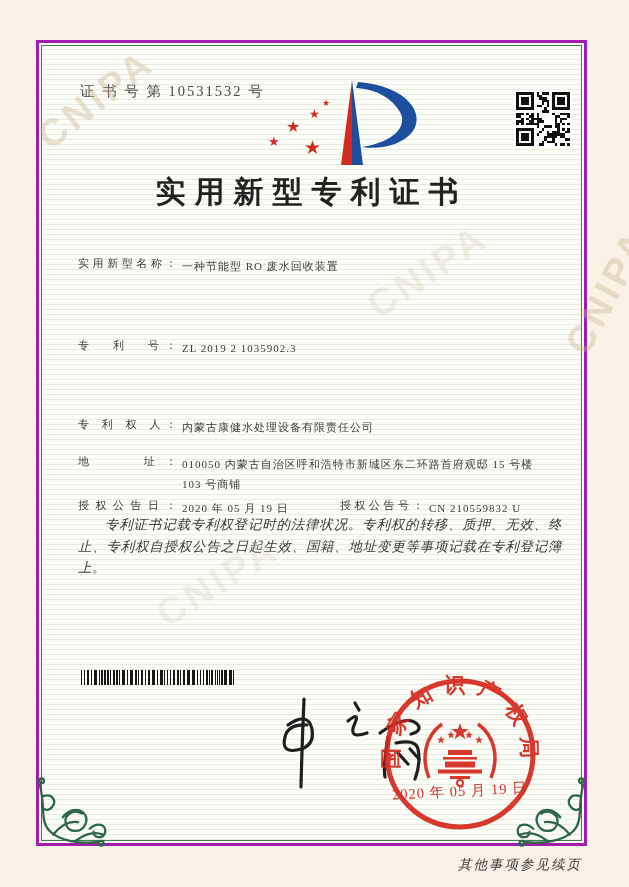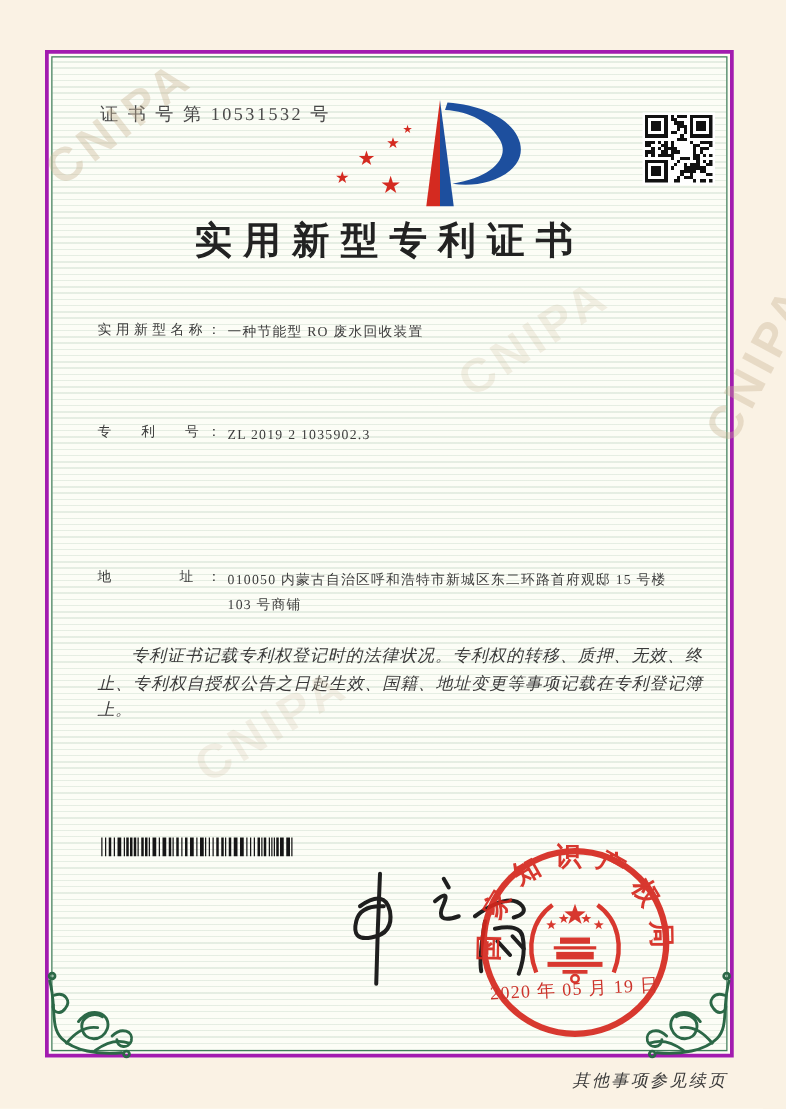--- a/index.html
+++ b/index.html
@@ -236,22 +236,31 @@
       </div>
 
       <div class="title">实用新型专利证书</div>
 
       <div class="frow" style="top:210px">
         <span class="flabel">实用新型名称：</span><span class="fvalue">一种节能型 RO 废水回收装置</span>
       </div>
       <div class="frow" style="top:292px">
         <span class="flabel">专　利　号：</span><span class="fvalue">ZL 2019 2 1035902.3</span>
       </div>
+      <div class="frow" style="top:371px">
+        <span class="flabel">专 利 权 人：</span><span class="fvalue">内蒙古康健水处理设备有限责任公司</span>
+      </div>
       <div class="frow" style="top:408px">
         <span class="flabel">地　　址：</span><span class="fvalue">010050 内蒙古自治区呼和浩特市新城区东二环路首府观邸 15 号楼 103 号商铺</span>
+      </div>
+      <div class="frow" style="top:452px">
+        <span class="flabel">授权公告日：</span><span class="fvalue">2020 年 05 月 19 日</span>
+        <span class="grant2">
+          <span class="flabel" style="width:84px">授权公告号：</span><span class="fvalue">CN 210559832 U</span>
+        </span>
       </div>
 
       <div class="paras">
         <p>专利证书记载专利权登记时的法律状况。专利权的转移、质押、无效、终止、专利权自授权公告之日起生效、国籍、地址变更等事项记载在专利登记簿上。</p>
       </div>
 
       <div class="barcode" id="barcode">
           <span style="width: 1px; margin-right: 2px;"></span>
           <span style="width: 1px; margin-right: 2px;"></span>
           <span style="width: 2px; margin-right: 2px;"></span>

